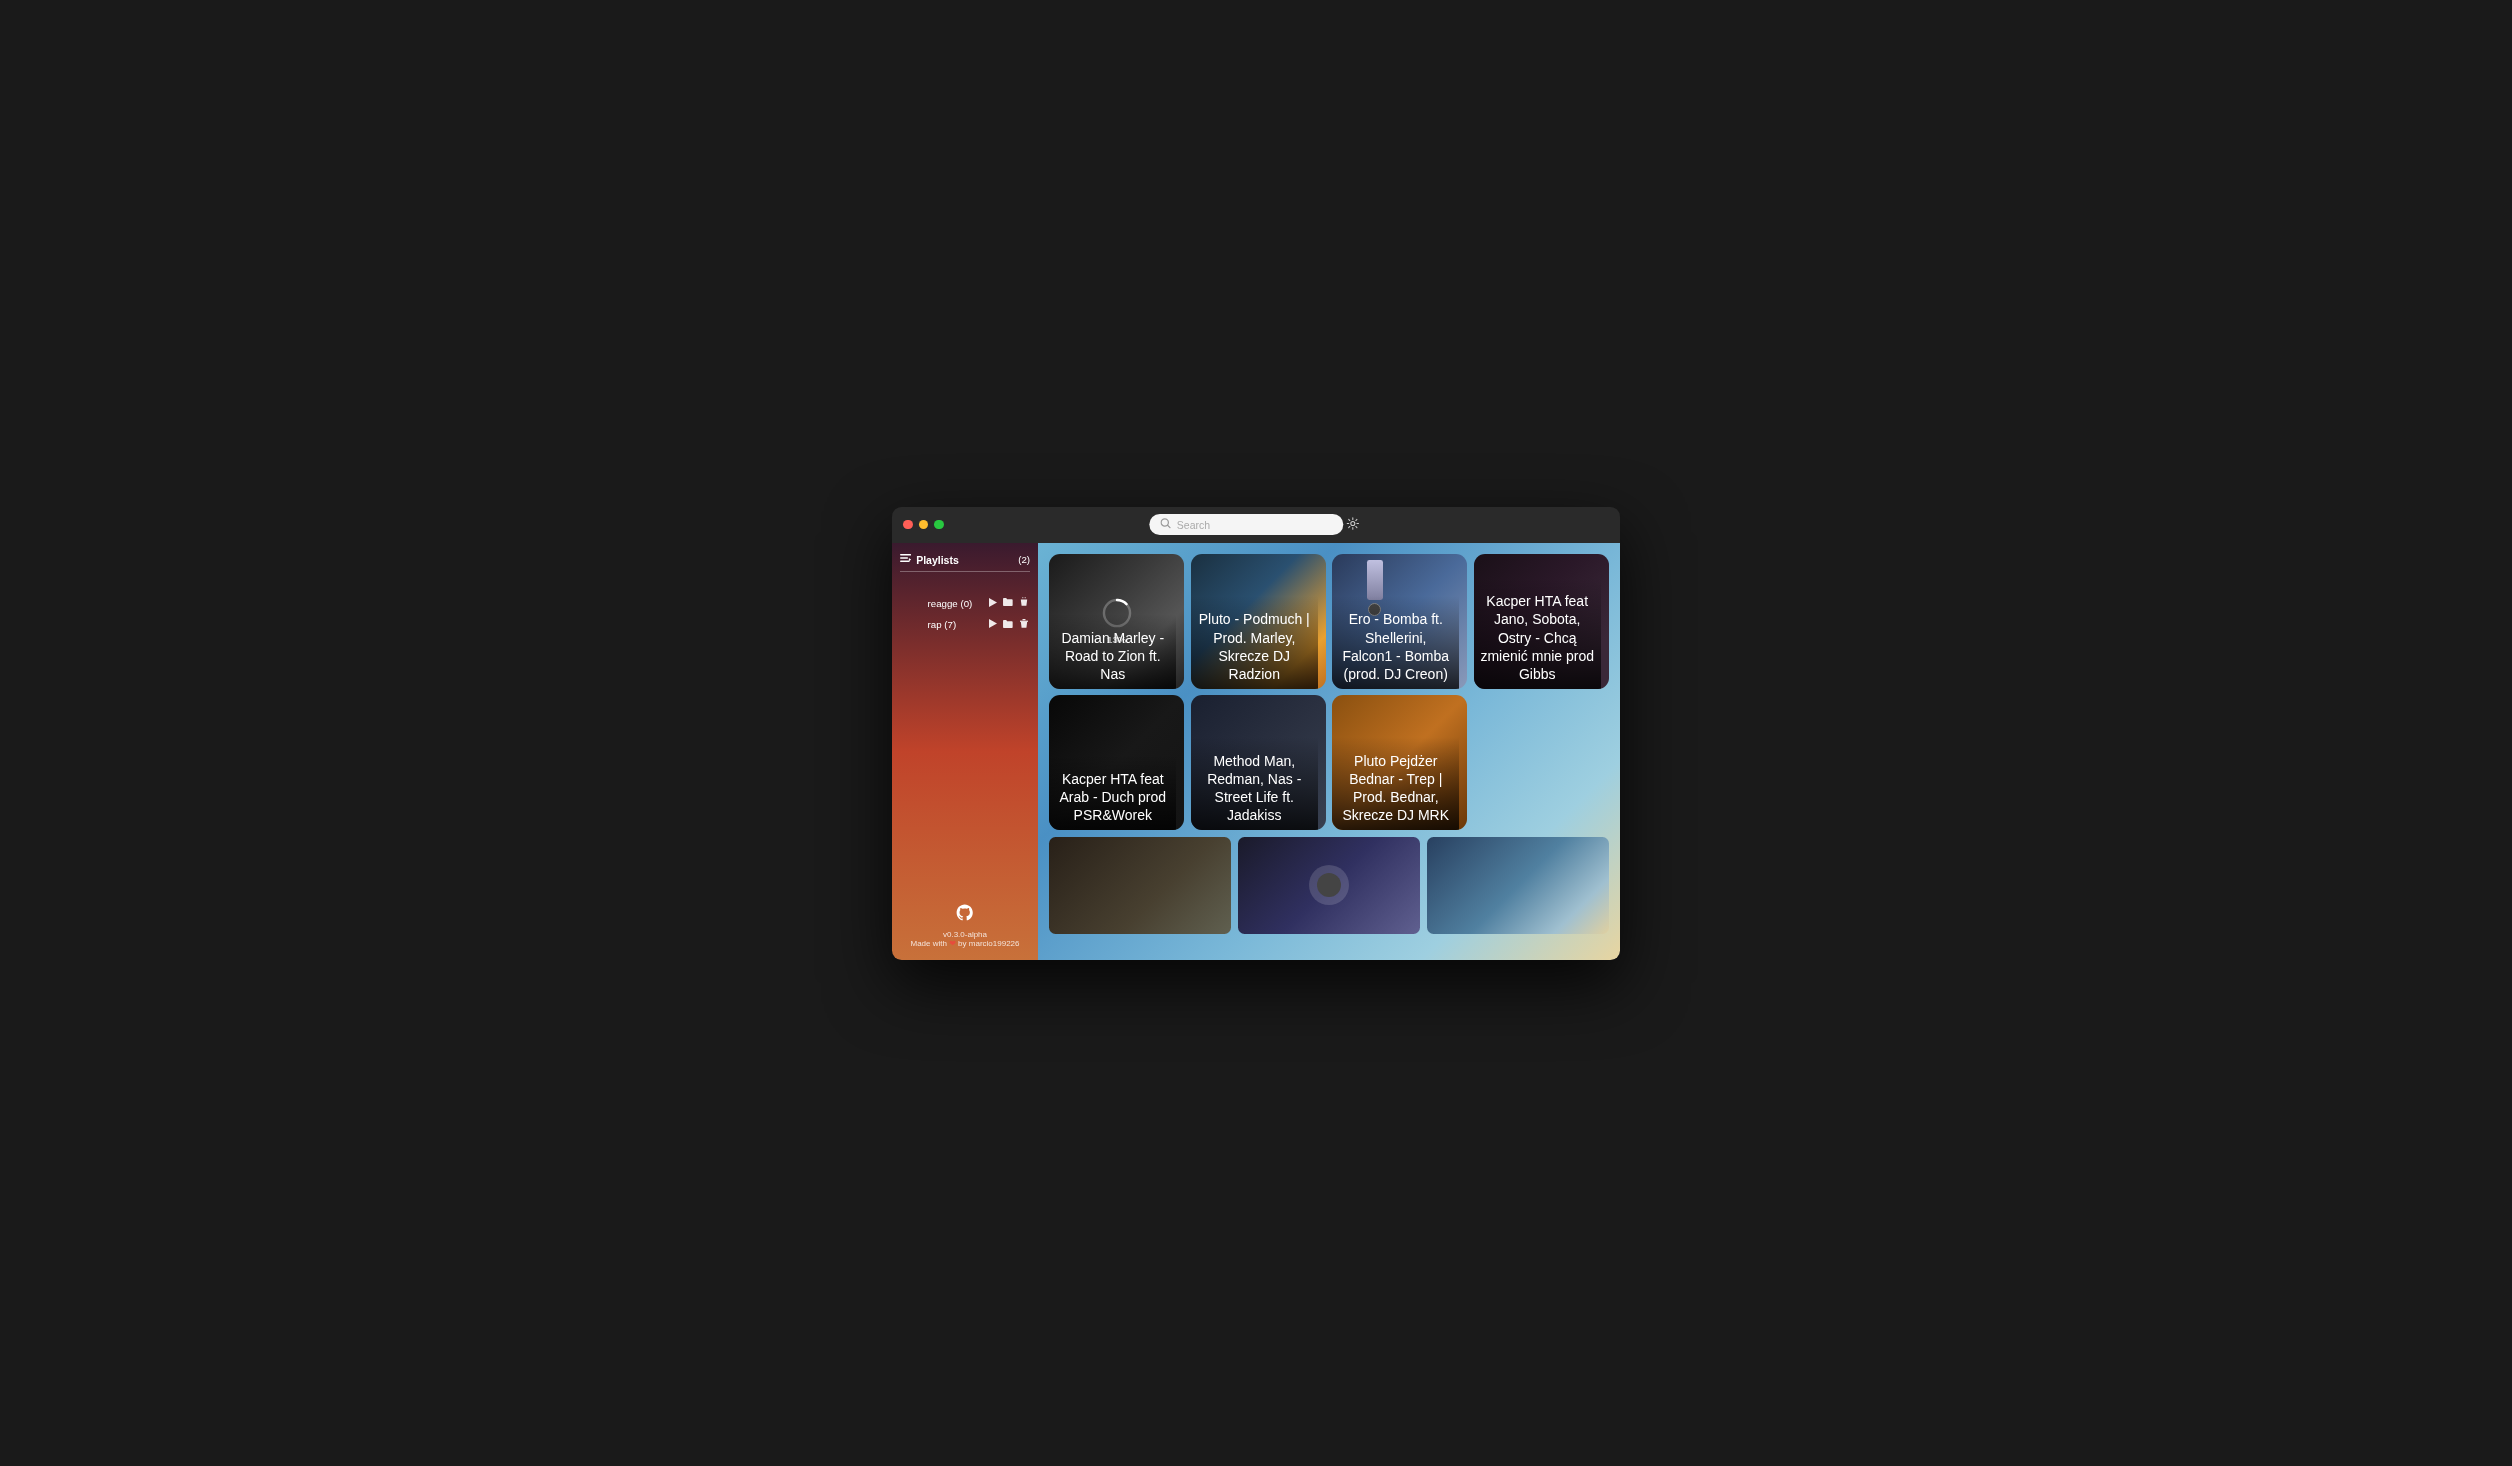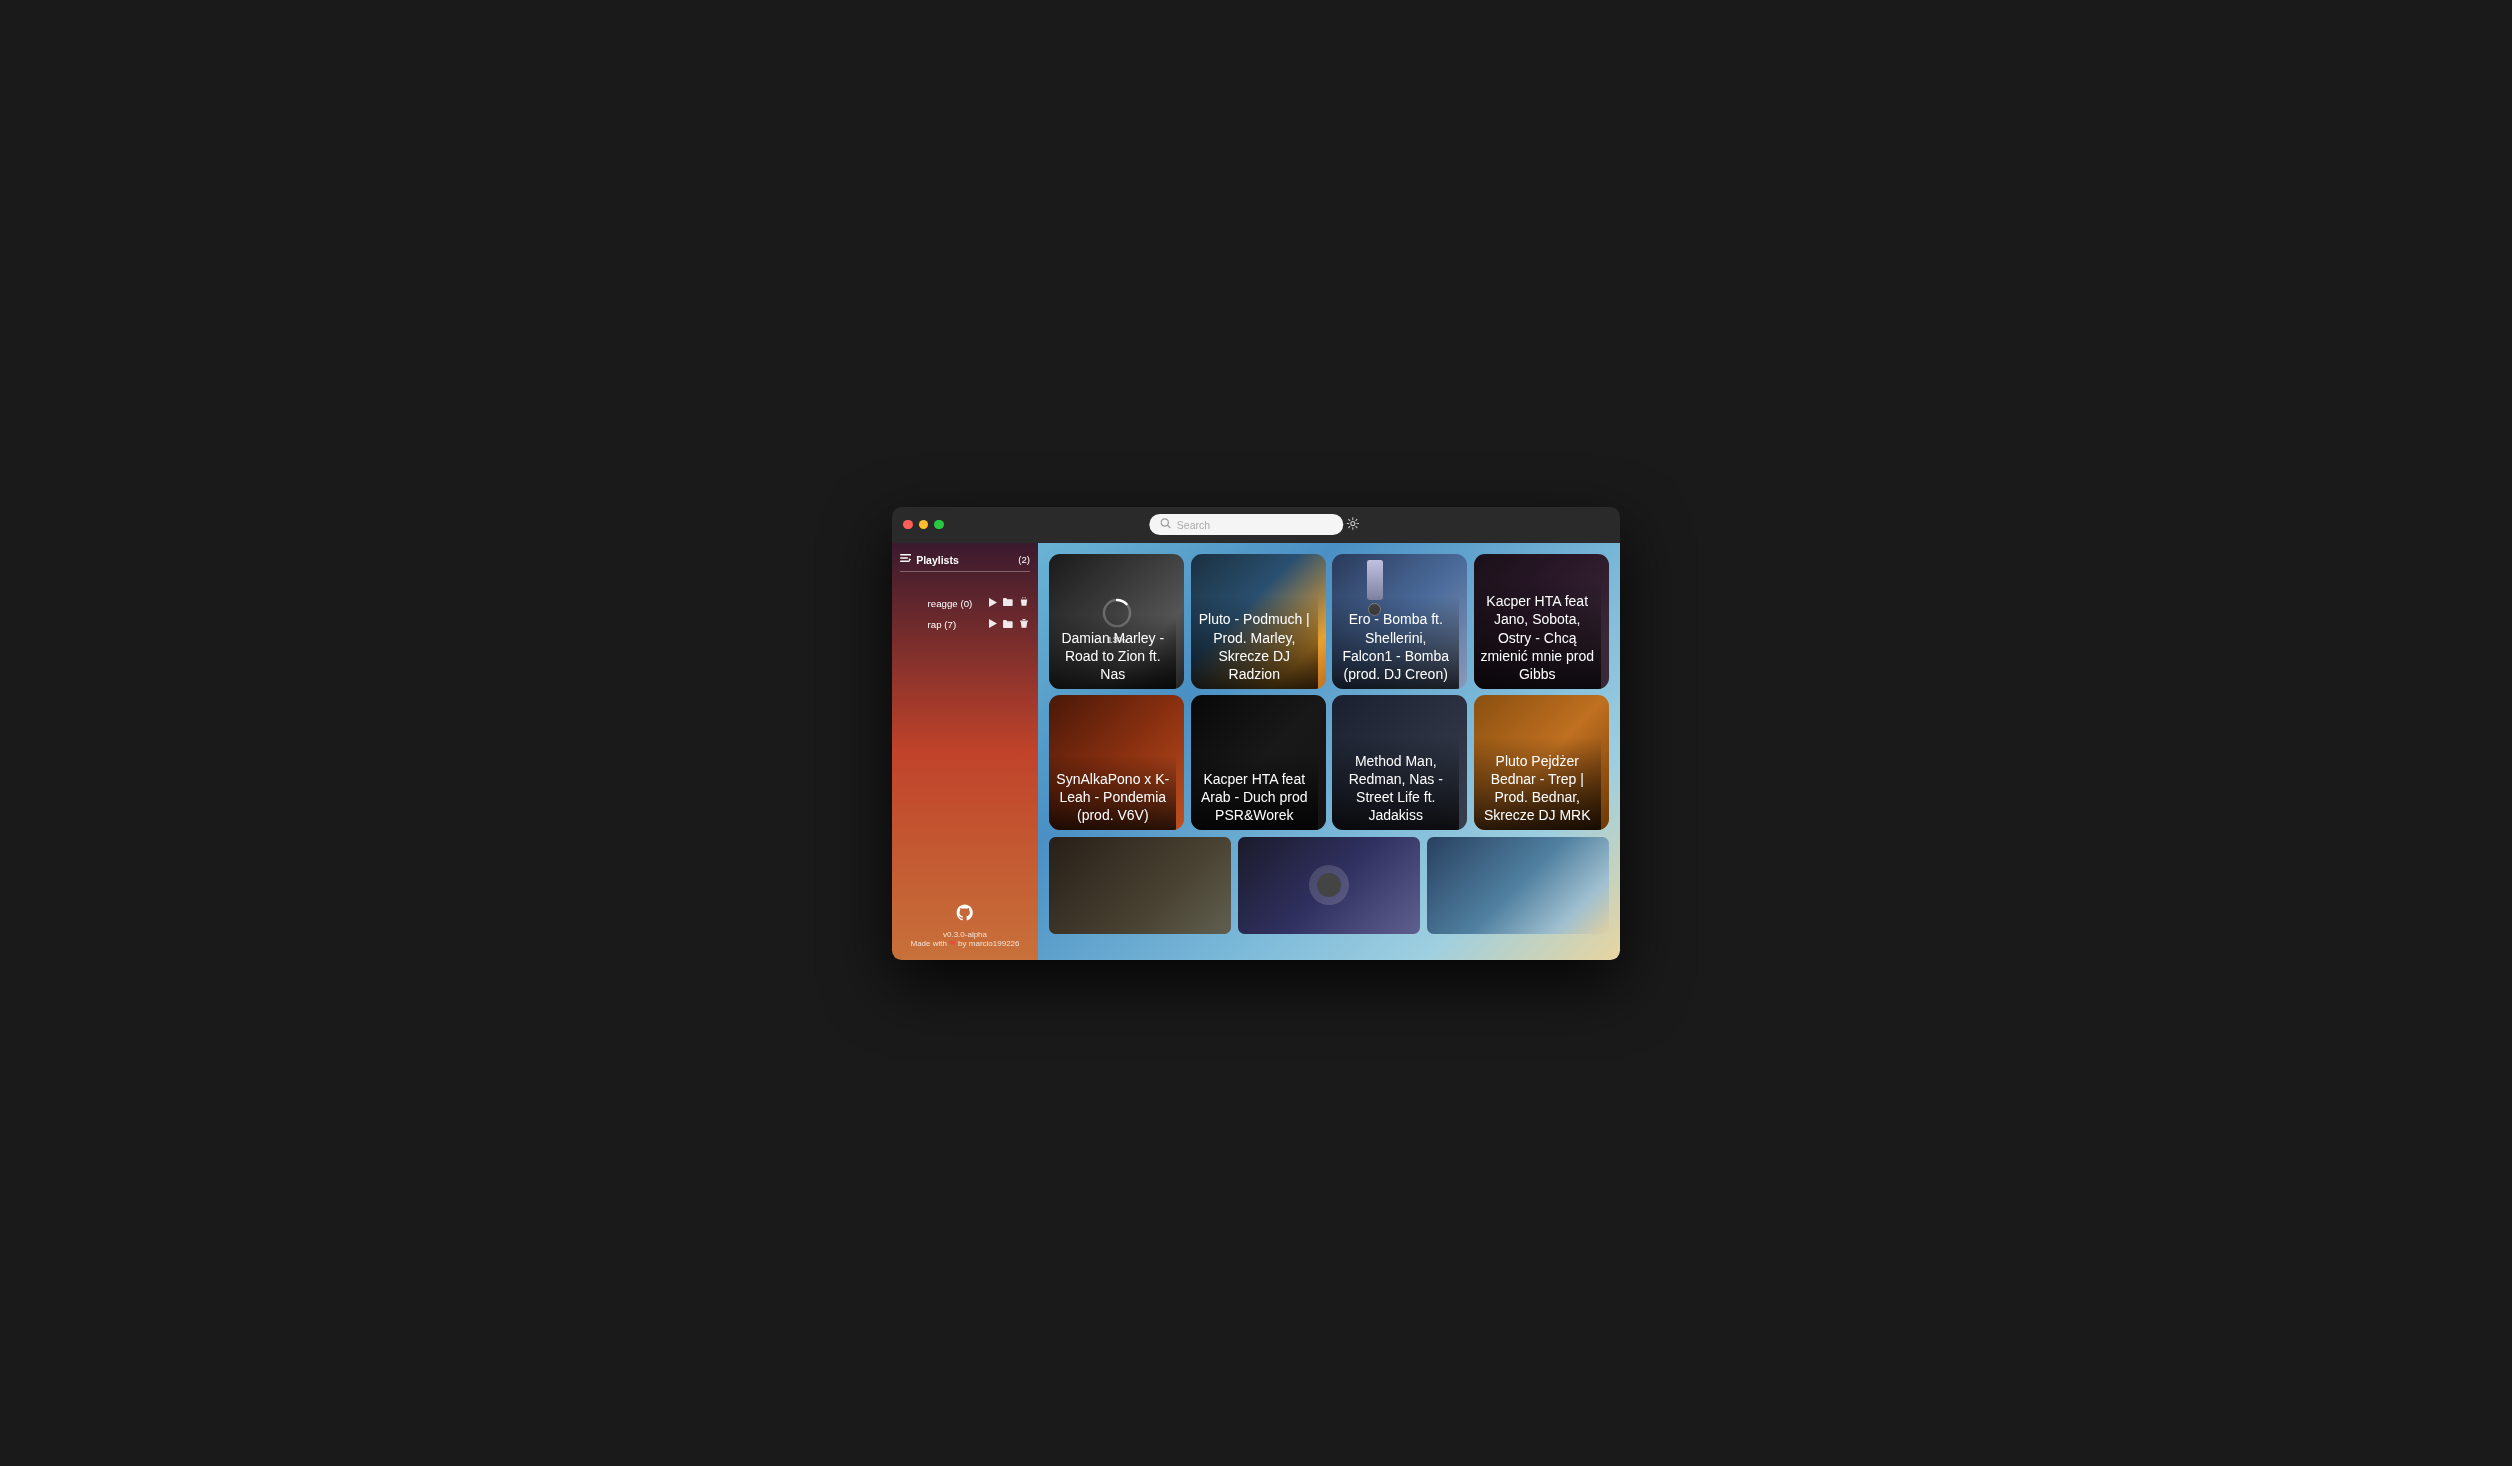--- a/index.html
+++ b/index.html
@@ -421,23 +421,20 @@
           <div class="grid-item-label">Ero - Bomba ft. Shellerini, Falcon1 - Bomba (prod. DJ Creon)</div>
         </div>
 
         <div class="grid-item thumb-4">
           <div class="grid-item-label">Kacper HTA feat Jano, Sobota, Ostry - Chcą zmienić mnie prod Gibbs</div>
         </div>
       </div>
 
       <div class="grid" style="margin-top:6.5px;">
 
-        <div class="grid-item thumb-5">
-          <div class="grid-item-label">SynAlkaPono x K-Leah - Pondemia (prod. V6V)</div>
-        </div>
 
         <div class="grid-item thumb-6">
           <div class="grid-item-label">Kacper HTA feat Arab - Duch prod PSR&amp;Worek</div>
         </div>
 
         <div class="grid-item thumb-7">
           <div class="grid-item-label">Method Man, Redman, Nas - Street Life ft. Jadakiss</div>
         </div>
 
         <div class="grid-item thumb-8">

